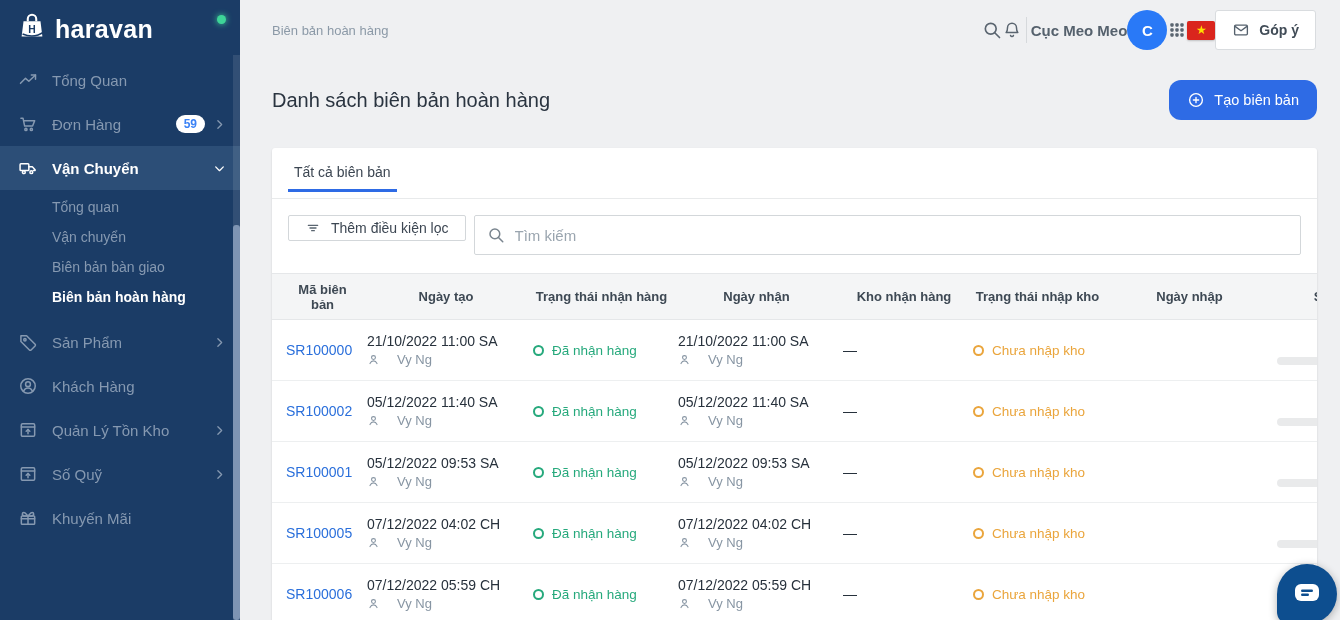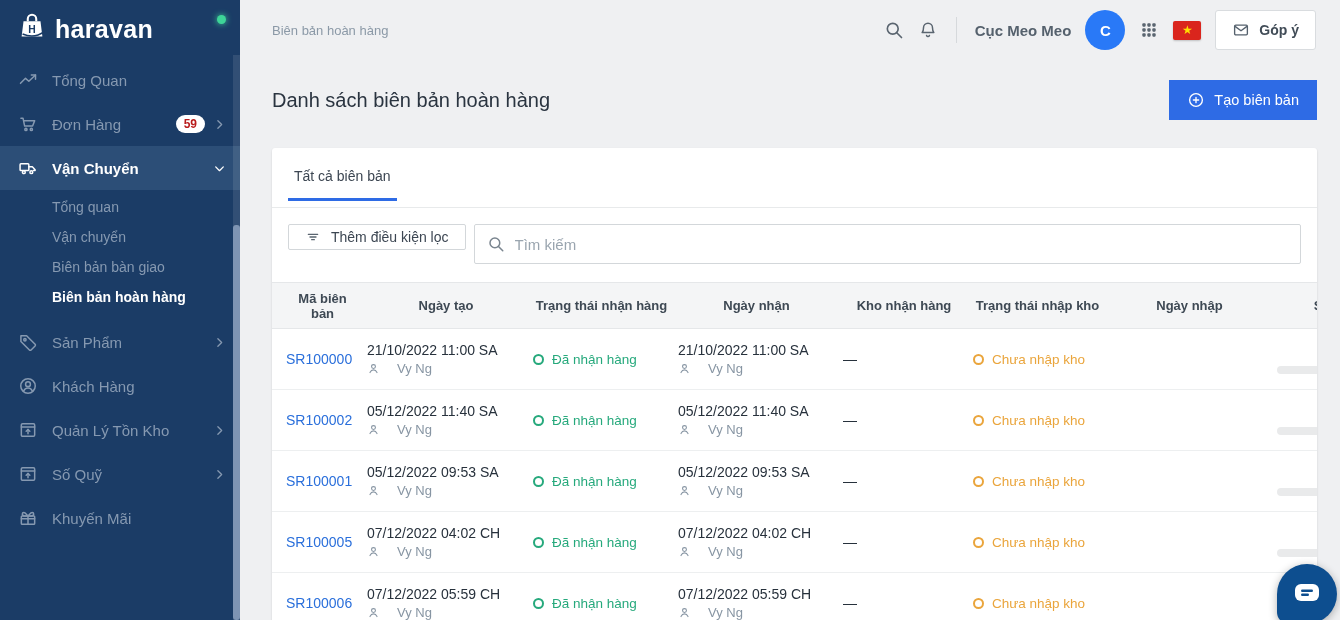--- a/index.html
+++ b/index.html
@@ -7,53 +7,53 @@
   .app{display:flex;width:100%;height:100%}
 
   
   .sidebar{position:relative;flex:0 0 240px;width:240px;background:#1b3c66;color:#8699b1;overflow:hidden}
   .logo-row{display:flex;align-items:center;height:58px;padding:0 16px;position:relative}
   .logo-text{color:#fff;font-size:25px;font-weight:600;letter-spacing:.3px;margin-left:7px}
   .logo-dot{position:absolute;right:14px;top:15px;width:9px;height:9px;border-radius:50%;background:#3ed598;box-shadow:0 0 6px #3ed598}
   .nav-item{display:flex;align-items:center;height:44px;padding:0 14px 0 18px;font-size:15px;cursor:pointer}
   .nav-item .ic{width:20px;height:20px;flex:0 0 20px;margin-right:14px}
   .nav-item.active{background:#2c4e77;color:#fff;font-weight:700}
-  .badge{margin-left:auto;background:#fff;color:#b91c1c;font-size:12px;font-weight:700;border-radius:10px;padding:3px 8px;line-height:1}
+  .badge{margin-left:auto;background:#fff;color:#3b82f6;font-size:12px;font-weight:700;border-radius:10px;padding:3px 8px;line-height:1}
   .chev{width:13px;height:13px;flex:0 0 13px}
   .ml-auto{margin-left:auto}
   .ml-8{margin-left:8px}
   .submenu{padding:2px 0 8px}
   .sub-item{display:flex;align-items:center;height:30px;padding-left:52px;font-size:14px;color:#8699b1;cursor:pointer}
   .sub-item.active{color:#fff;font-weight:700}
   .ext-btn{margin-left:auto;width:32px;height:27px;background:rgba(255,255,255,.09);border:none;border-radius:4px;display:flex;align-items:center;justify-content:center;color:#8fa3bd;cursor:pointer}
   .ext-btn .ic{width:16px;height:16px}
   .sb-scroll{position:absolute;top:55px;right:0;bottom:0;width:7px;background:rgba(255,255,255,.10)}
   .sb-thumb{position:absolute;top:30%;bottom:0;left:0;right:0;background:#7e94b3;border-radius:3px}
 
   
   .main{flex:1;min-width:0;display:flex;flex-direction:column;background:#eff0f2}
   .topbar{display:flex;align-items:center;height:60px;flex:0 0 60px;padding:0 24px 0 32px}
   .crumb{font-size:13px;color:#8b99a7}
-  .tb-right{margin-left:auto;display:flex;align-items:center;gap:14px}
+  .tb-right{margin-left:auto;display:flex;align-items:center;}
   .tb-icon{width:20px;height:20px;color:#5a6570;cursor:pointer}
   .tb-divider{width:1px;height:26px;background:#d6d9dc;margin:0 4px}
   .tb-name{font-size:15px;font-weight:700;color:#55616d}
   .avatar{width:40px;height:40px;border-radius:50%;background:#2979f7;color:#fff;display:flex;align-items:center;justify-content:center;font-size:15px;font-weight:600;cursor:pointer}
   .flag{width:28px;height:19px;background:#da251d;border-radius:2px;display:flex;align-items:center;justify-content:center;color:#ffde00;font-size:12px;line-height:1;cursor:pointer;box-shadow:0 1px 2px rgba(0,0,0,.2)}
   .feedback-btn{display:flex;align-items:center;gap:9px;height:40px;padding:0 16px;background:#fff;border:1px solid #d9dcdf;border-radius:3px;font-size:14px;font-weight:600;color:#414c57;cursor:pointer;font-family:inherit}
   .feedback-btn .ic{width:18px;height:18px;color:#55616d}
 
   .content{padding:0 23px 0 32px}
   .title-row{display:flex;align-items:center;margin-top:20px}
   .page-title{font-size:20px;font-weight:400;color:#2a3440}
-  .create-btn{margin-left:auto;display:flex;align-items:center;gap:9px;height:40px;padding:0 18px;background:#2e6be5;color:#fff;border:none;border-radius:0;font-size:14.5px;cursor:pointer;font-family:inherit}
+  .create-btn{margin-left:auto;display:flex;align-items:center;gap:9px;height:40px;padding:0 18px;background:#2e6be5;color:#fff;border:none;border-radius:12px;font-size:14.5px;cursor:pointer;font-family:inherit}
   .create-btn .ic{width:18px;height:18px}
 
   .card{margin-top:28px;background:#fff;border-radius:3px;box-shadow:0 1px 2px rgba(0,0,0,.15);height:560px;overflow:hidden}
-  .tabs{display:flex;height:60px;padding:6px 16px;border-bottom:1px solid #e8eaeb}
+  .tabs{display:flex;height:51px;padding:6px 16px;border-bottom:1px solid #e8eaeb}
   .tab{display:flex;align-items:center;padding:0 6px;border-bottom:3px solid #2e6be5;font-size:14px;color:#3c4652;cursor:pointer}
   .filter-row{display:flex;gap:8px;padding:16px 16px 18px}
   .filter-btn{display:flex;align-items:center;gap:10px;height:23px;padding:12px 16px;background:#fff;border:1px solid #d3d7da;border-radius:2px;font-size:14px;color:#3c4652;cursor:pointer;font-family:inherit}
   .filter-btn .ic{width:16px;height:16px;color:#5a6570}
   .search-box{flex:1;display:flex;align-items:center;gap:10px;height:40px;border:1px solid #d3d7da;border-radius:2px;padding:0 12px;background:#fff}
   .search-box .ic{width:18px;height:18px;color:#7a858f;flex:0 0 18px}
   .search-box input{border:none;outline:none;flex:1;font-size:15px;color:#4d7c0f;font-family:inherit;background:transparent}
   .search-box input::placeholder{color:#9aa5af}
 
   table{border-collapse:collapse;table-layout:fixed;width:1145px}

